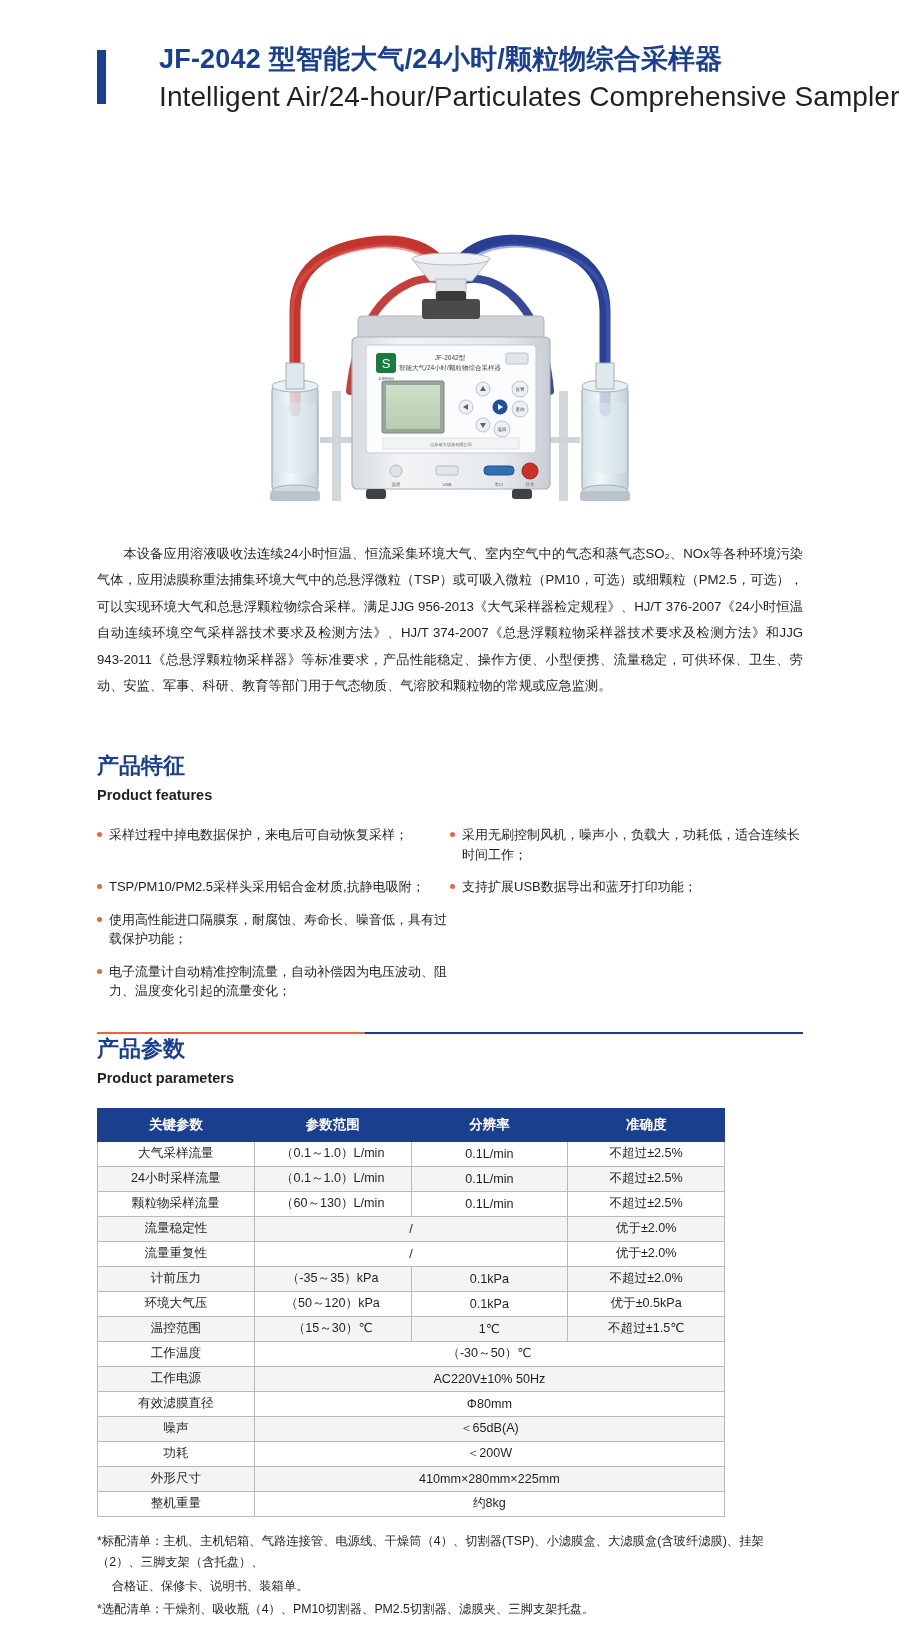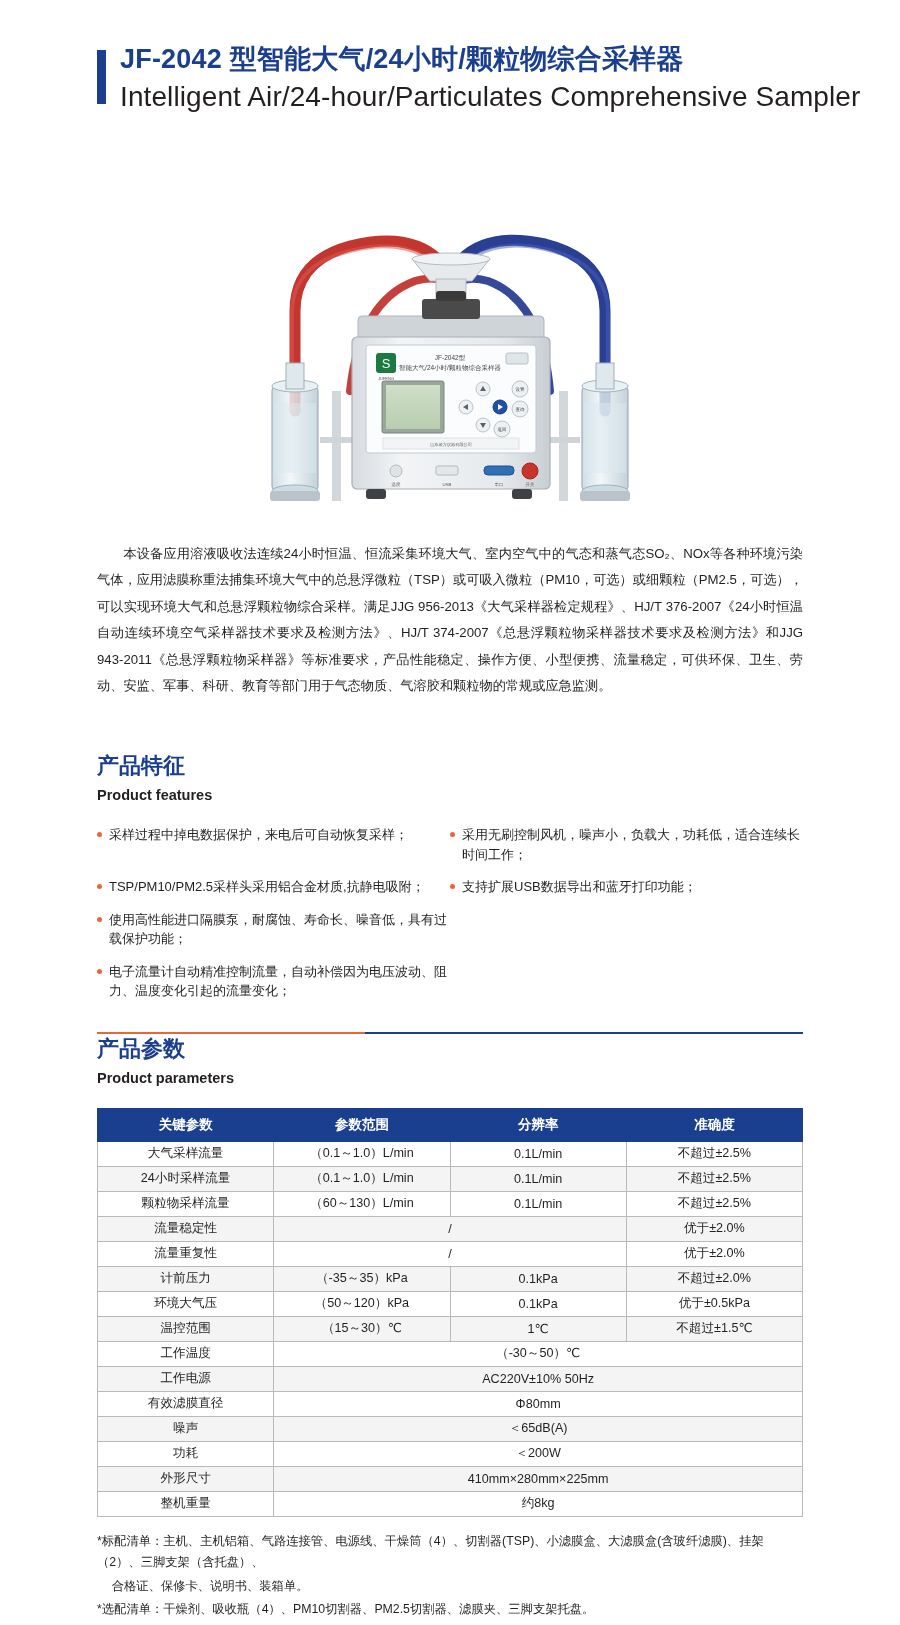--- a/index.html
+++ b/index.html
@@ -11,20 +11,21 @@
     font-family: "Liberation Sans", "DejaVu Sans", sans-serif;
     color: #231f20;
     position: relative;
     overflow: hidden;
   }
   
   .header {
     padding: 46px 0 0 97px;
     display: flex;
     align-items: flex-start;
+    gap: 39px;
   }
   .header-bar {
     width: 9px;
     height: 54px;
     background: #1b3f8f;
     margin-right: 14px;
     margin-top: 4px;
     flex: none;
   }
   .header-text { line-height: 1; }
@@ -110,21 +111,21 @@
     margin: 18px 97px 0 97px;
     height: 2px;
     display: flex;
   }
   .divider .d1 { width: 38%; background: #e8663b; }
   .divider .d2 { width: 62%; background: #1b3f8f; }
 
   
   .params-table {
     margin: 22px 97px 0 97px;
-    width: 706px;
+    width: 628px;
     border-collapse: collapse;
     font-size: 12.6px;
   }
   .params-table th {
     background: #1b3f8f;
     color: #ffffff;
     font-weight: bold;
     font-size: 13.5px;
     padding: 7px 0;
     border: 1px solid #1b3f8f;

